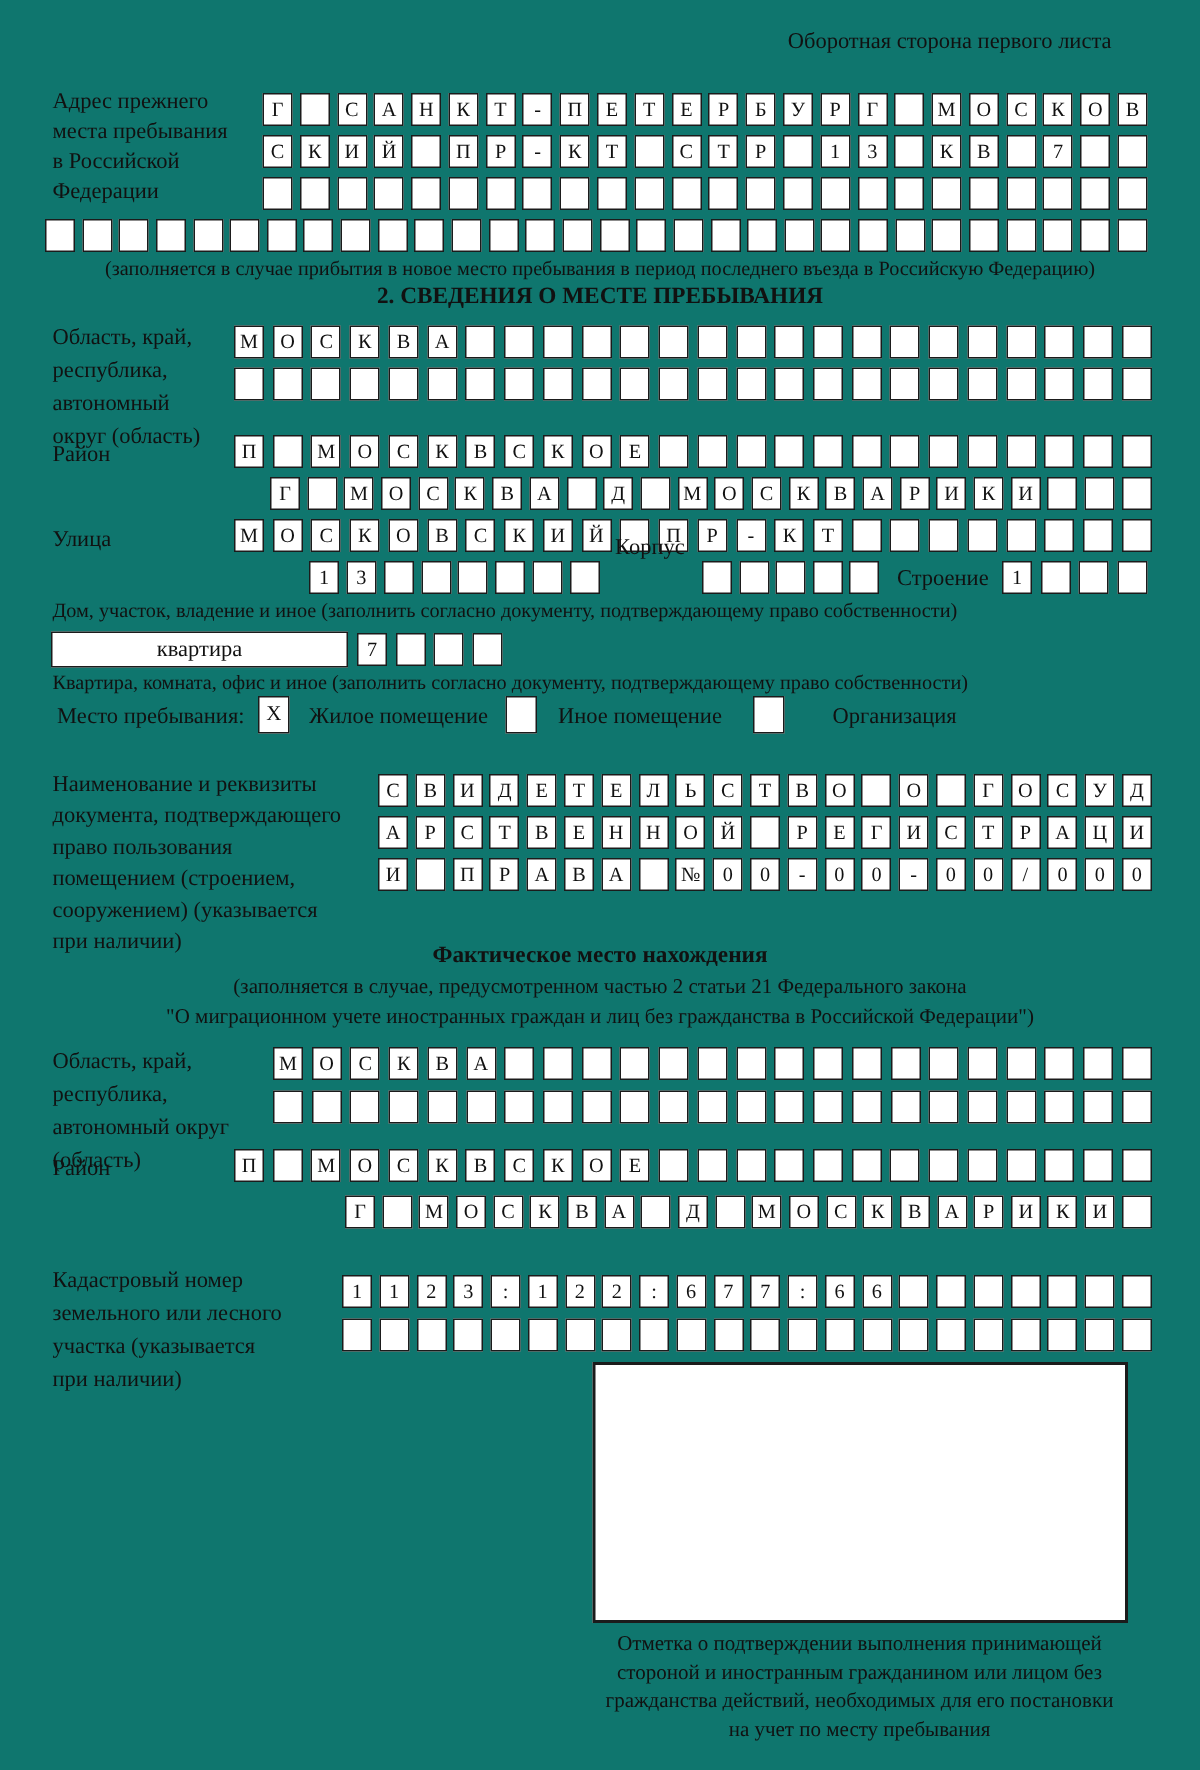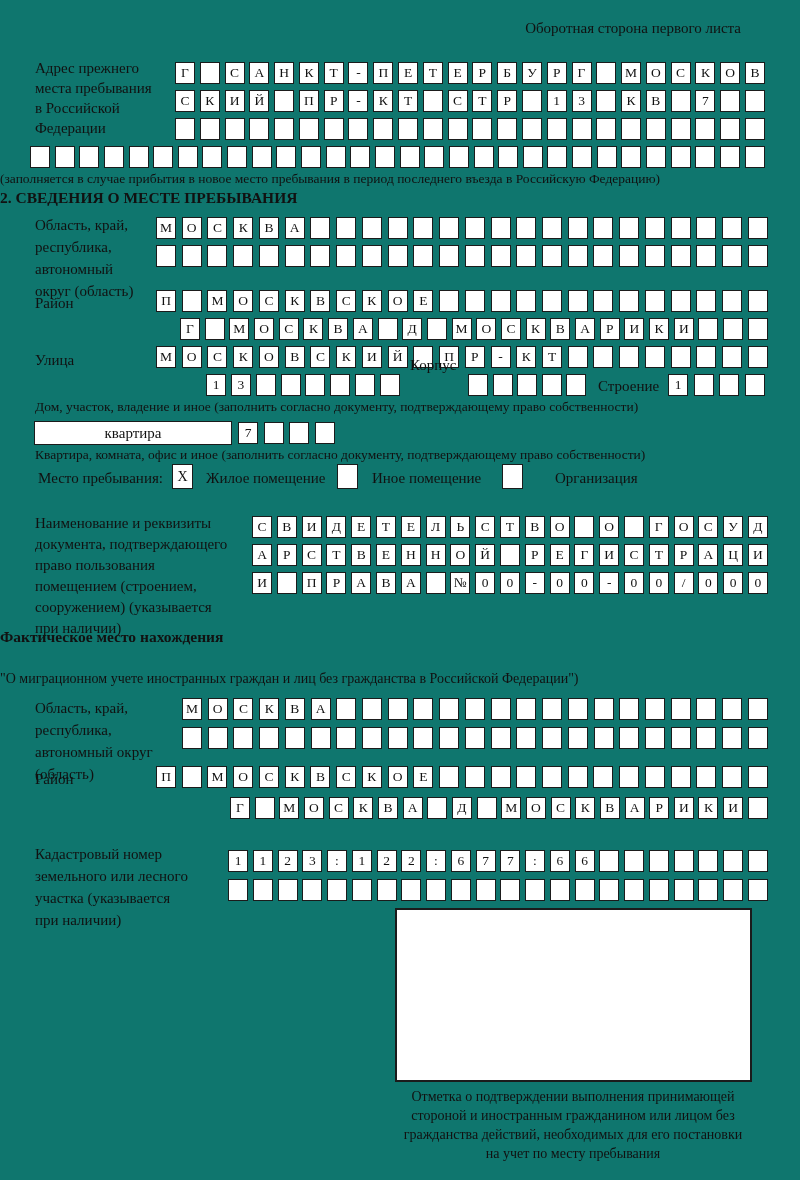--- a/index.html
+++ b/index.html
@@ -18,21 +18,21 @@
     display:flex;align-items:center;justify-content:center;
     font-size:13.5px;line-height:1;
   }
   .cbrow{height:25px;}
   .cbrow .cell{flex:0 0 21px;width:21px;height:25px;font-size:14px;}
   .widebox{
     position:absolute;box-sizing:border-box;height:24px;border:1.6px solid #1b1b1b;
     display:flex;align-items:center;justify-content:center;font-size:15px;background:#fff;
   }
   .caption{position:absolute;font-size:13.5px;}
-  .center{left:0;width:800px;font-family:Liberation Serif, serif;}
+  .center{left:0;width:800px;text-align:center;font-family:Liberation Serif, serif;}
   .title{position:absolute;font-weight:bold;font-size:15.5px;}
   .stamp-box{position:absolute;box-sizing:border-box;border:2px solid #1b1b1b;background:#fff;}
   .stamp-cap{position:absolute;font-size:14px;line-height:19px;text-align:center;white-space:pre-line;}
 </style>
 </head>
 <body>
 
 <div id="page">
 
   <div class="abs" style="top:20px;left:0;width:741px;text-align:right;font-size:15px;">Оборотная сторона первого листа</div>
@@ -415,20 +415,21 @@
       <span class="cell">-</span>
       <span class="cell">0</span>
       <span class="cell">0</span>
       <span class="cell">/</span>
       <span class="cell">0</span>
       <span class="cell">0</span>
       <span class="cell">0</span>
     </div>
 
   <div class="title center" style="top:628px;">Фактическое место нахождения</div>
+  <div class="caption center" style="top:651px;font-size:14px;">(заполняется в случае, предусмотренном частью 2 статьи 21 Федерального закона</div>
   <div class="caption center" style="top:671px;font-size:14px;">"О миграционном учете иностранных граждан и лиц без гражданства в Российской Федерации")</div>
 
   <div class="lbl" style="left:35px;top:697px;width:160px;">Область, край,
 республика,
 автономный округ
 (область)</div>
   <div class="cellrow" style="left:182px;top:698px;width:586px;">
       <span class="cell">М</span>
       <span class="cell">О</span>
       <span class="cell">С</span>

